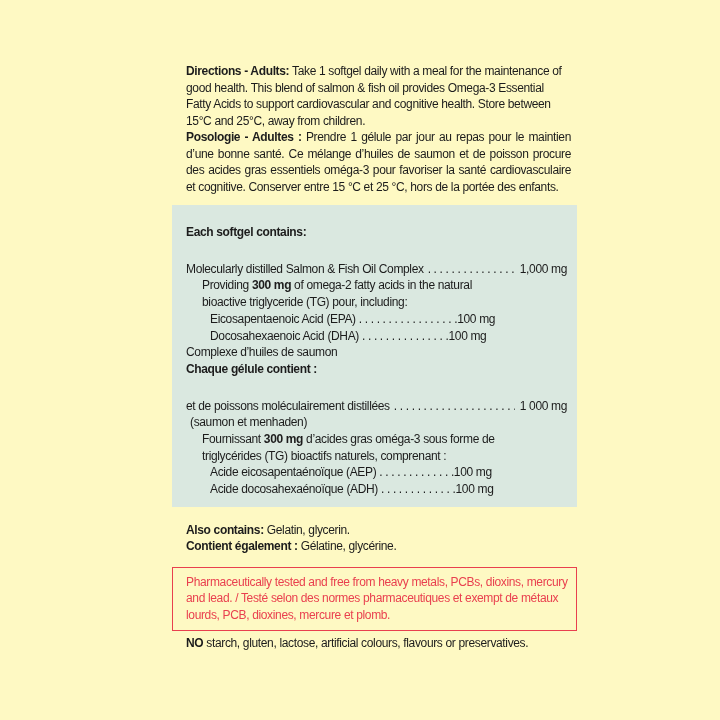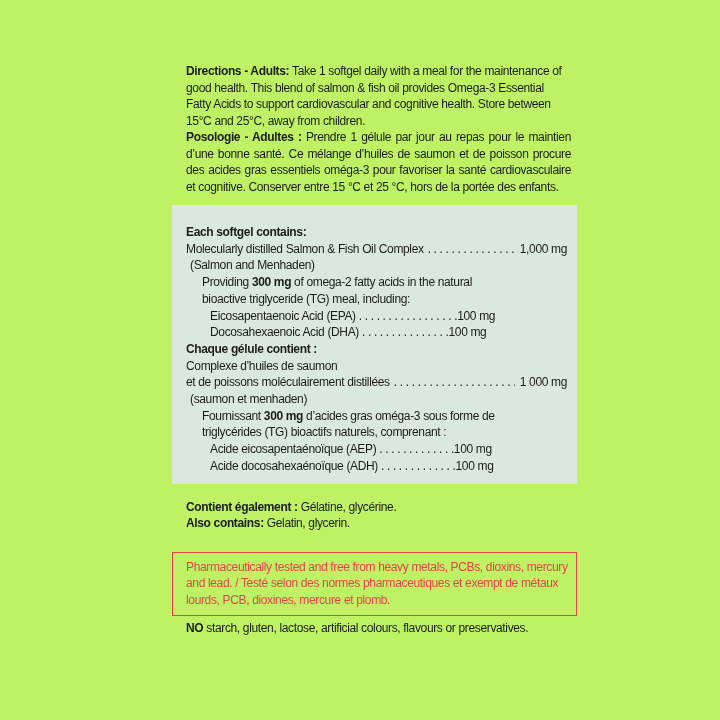--- a/index.html
+++ b/index.html
@@ -2,46 +2,46 @@
 <html style="--panel_bg: #dae8e0; --warning_red: #e9404f; --text_black: #1c1c1c;"><head>
 <meta charset="utf-8">
 <style>
   :root{
     --panel_bg:#dae8e0;
     --warning_red:#e9404f;
     --text_black:#1c1c1c;
   }
   html,body{margin:0;padding:0;background:#ffffff;}
   .page{
-    position:relative;width:720px;height:720px;background:#bef264;overflow:hidden;
+    position:relative;width:720px;height:720px;background:#fef9c3;overflow:hidden;
     font-family:"Liberation Sans","DejaVu Sans",sans-serif;
     color:var(--text_black,#1c1c1c);
     font-size:12px;letter-spacing:-0.35px;
   }
   .content{position:absolute;left:172px;top:63px;width:405px;}
   .para{padding-left:14px;padding-right:6px;line-height:16.5px;}
   .para.justify{text-align:justify;}
   .para + .para{margin-top:6px;}
   b,.b{font-weight:bold;}
   .panel{
     margin-top:10px;background:var(--panel_bg,#dae8e0);
     padding:19px 10px 9px 14px;line-height:16.7px;
   }
   .panel .line{white-space:nowrap;}
   .ind1{padding-left:4px;}
   .ind2{padding-left:16px;}
   .ind3{padding-left:24px;}
-  .dotrow{display:flex;align-items:flex-start;}
+  .dotrow{display:flex;align-items:flex-start;margin-top:20px;}
   .dotrow .lbl{white-space:nowrap;}
   .dotrow .dots{flex:1 1 auto;overflow:hidden;white-space:nowrap;margin:0 5px 0 4px;}
   .dotrow .val{white-space:nowrap;}
   .also{margin-top:15px;}
   .also .para + .para{margin-top:4px;}
   .warnbox{
-    margin-top:20px;border:1px solid var(--warning_red,#e9404f);
+    margin-top:12px;border:1px solid var(--warning_red,#e9404f);
     color:var(--warning_red,#e9404f);
     padding:6px 8px 7px 13px;line-height:16.5px;
   }
   .freefrom{margin-top:4px;}
   .freefrom .para + .para{margin-top:4px;}
 </style>
 </head>
 <body>
 
 <div class="page">
@@ -55,50 +55,49 @@
       <span class="b">Posologie - Adultes :</span><span> Prendre 1 gélule par jour au repas pour le maintien d’une bonne santé. Ce mélange d’huiles de saumon et de poisson procure des acides gras essentiels oméga-3 pour favoriser la santé cardiovasculaire et cognitive. Conserver entre 15 °C et 25 °C, hors de la portée des enfants.</span>
     </p>
 
     <div class="panel">
       <div class="line b">Each softgel contains:</div>
       <div class="dotrow">
         <span class="lbl">Molecularly distilled Salmon &amp; Fish Oil Complex</span>
         <span class="dots">. . . . . . . . . . . . . . . . . . . . . . . . . . . . . . . . . . . . . . . .</span>
         <span class="val">1,000 mg</span>
       </div>
-      <div class="line ind1">(Salmon and Menhaden)</div>
       <div class="line ind2">
         <span>Providing </span><span class="b">300 mg</span><span> of omega-2 fatty acids in the natural</span>
       </div>
-      <div class="line ind2">bioactive triglyceride (TG) meal, including:</div>
+      <div class="line ind2">bioactive triglyceride (TG) pour, including:</div>
       <div class="line ind3">Eicosapentaenoic Acid (EPA)  . . . . . . . . . . . . . . . . .100 mg</div>
       <div class="line ind3">Docosahexaenoic Acid (DHA)   . . . . . . . . . . . . . . .100 mg</div>
 
+      <div class="line">Complexe d’huiles de saumon</div>
       <div class="line b">Chaque gélule contient :</div>
-      <div class="line">Complexe d’huiles de saumon</div>
       <div class="dotrow">
         <span class="lbl">et de poissons moléculairement distillées</span>
         <span class="dots">. . . . . . . . . . . . . . . . . . . . . . . . . . . . . . . . . . . . . . . .</span>
         <span class="val">1 000 mg</span>
       </div>
       <div class="line ind1">(saumon et menhaden)</div>
       <div class="line ind2">
         <span>Fournissant </span><span class="b">300 mg</span><span> d’acides gras oméga-3 sous forme de</span>
       </div>
       <div class="line ind2">triglycérides (TG) bioactifs naturels, comprenant :</div>
       <div class="line ind3">Acide eicosapentaénoïque (AEP)  . . . . . . . . . . . . .100 mg</div>
       <div class="line ind3">Acide docosahexaénoïque (ADH)  . . . . . . . . . . . . .100 mg</div>
     </div>
 
     <div class="also">
       <p class="para" style="margin:0">
-        <span class="b">Contient également :</span><span> Gélatine, glycérine.</span>
+        <span class="b">Also contains:</span><span> Gelatin, glycerin.</span>
       </p>
       <p class="para" style="margin:0">
-        <span class="b">Also contains:</span><span> Gelatin, glycerin.</span>
+        <span class="b">Contient également :</span><span> Gélatine, glycérine.</span>
       </p>
     </div>
 
     <div class="warnbox">
       <span>Pharmaceutically tested and free from heavy metals, PCBs, dioxins, mercury and lead. / Testé selon des normes pharmaceutiques et exempt de métaux lourds, PCB, dioxines, mercure et plomb.</span>
     </div>
 
     <div class="freefrom">
       <p class="para" style="margin:0">
         <span class="b">NO</span><span> starch, gluten, lactose, artificial colours, flavours or preservatives.</span>

